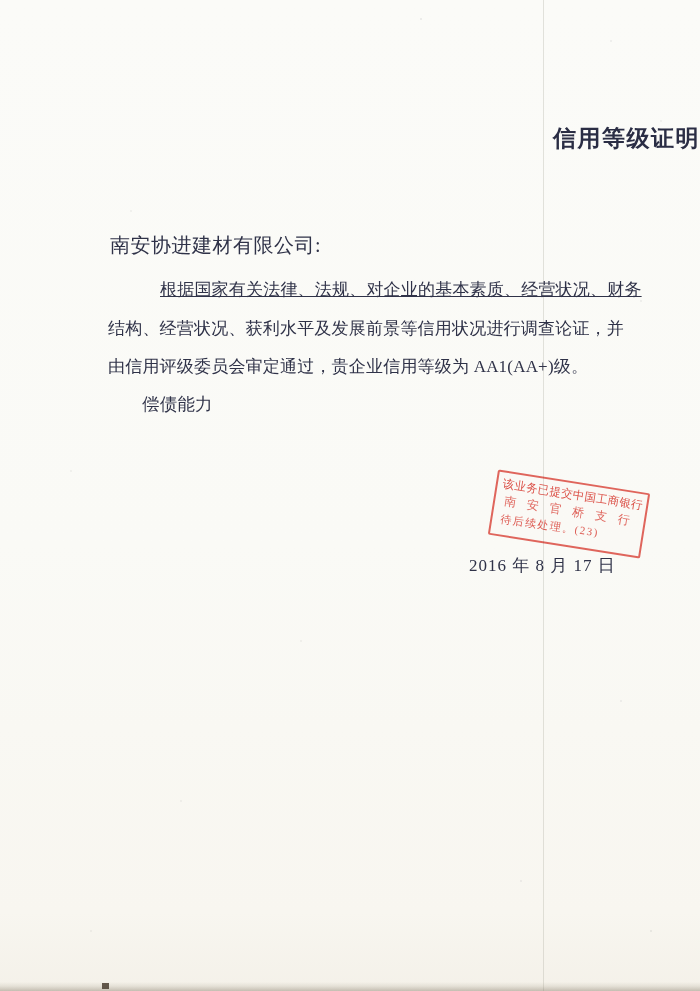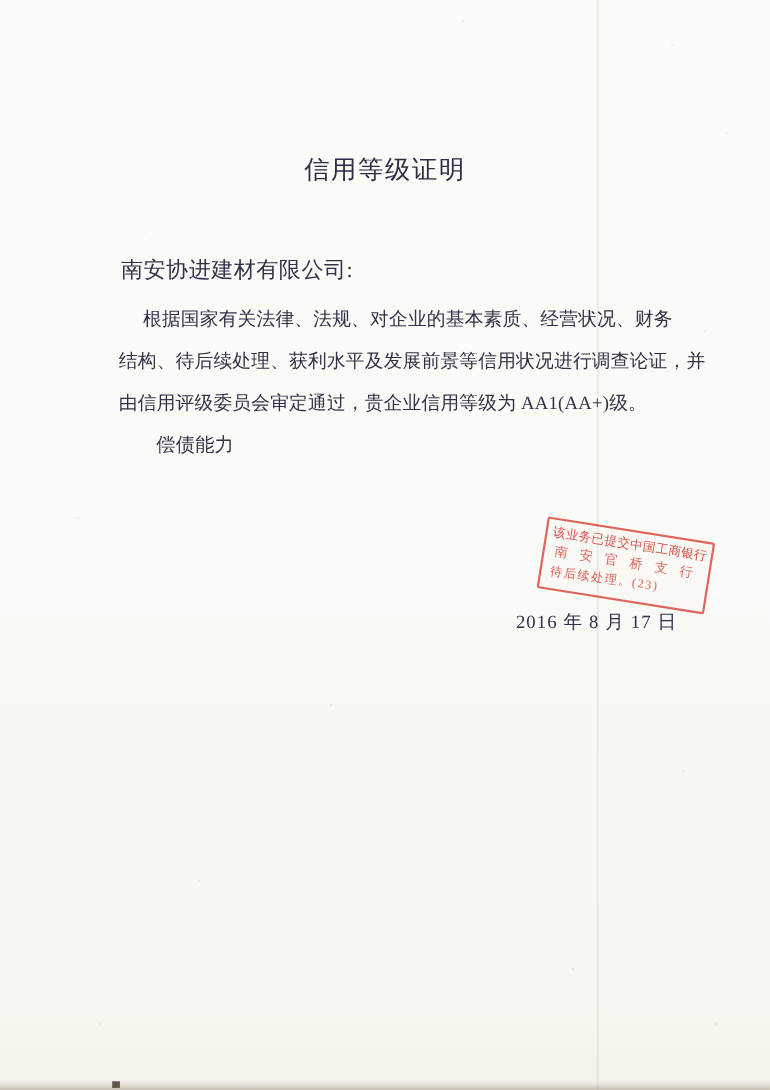--- a/index.html
+++ b/index.html
@@ -26,33 +26,33 @@
       420px 18px 0 rgba(120,120,130,.14), 610px 40px 0 rgba(120,120,130,.12),
       660px 120px 0 rgba(120,120,130,.10), 130px 210px 0 rgba(120,120,130,.10),
       640px 300px 0 rgba(120,120,130,.12), 70px 470px 0 rgba(120,120,130,.10),
       300px 640px 0 rgba(120,120,130,.10), 620px 700px 0 rgba(120,120,130,.12),
       180px 800px 0 rgba(120,120,130,.10), 520px 880px 0 rgba(120,120,130,.12),
       650px 930px 0 rgba(120,120,130,.14), 90px 930px 0 rgba(120,120,130,.10);
     border-radius: 50%;
   }
   .title {
     position: absolute; left: 0; right: 0; top: 123px;
-    margin: 16px; text-align: center;
-    font-size: 23px; font-weight: normal; letter-spacing: 1.5px;
+    margin: 0; text-align: right;
+    font-size: 23px; font-weight: bold; letter-spacing: 1.5px;
     color: #2a2d44;
   }
   .addressee {
     position: absolute; left: 110px; top: 232px;
     font-size: 20px; letter-spacing: 0.5px; white-space: nowrap; font-family: Liberation Serif, serif;
   }
   .body-line {
     position: absolute; left: 108px;
     font-size: 17px; letter-spacing: 0.2px; white-space: nowrap;
   }
-  .line-1 { top: 278px; left: 130px; }
+  .line-1 { top: 278px; left: 160px; text-decoration: underline; }
   .line-2 { top: 317px; }
   .line-3 { top: 355px; }
   .line-4 { top: 392px; left: 142px; font-size: 17.5px; }
   .signature {
     position: absolute; left: 398px; top: 496px;
     font-size: 19px; letter-spacing: 0.5px; white-space: nowrap;
     z-index: 2;
   }
   .date {
     position: absolute; left: 469px; top: 554px;
@@ -102,21 +102,21 @@
 <div class="page">
 
   <div class="fold-line"></div>
   <div class="speckles"></div>
 
   <h1 class="title">信用等级证明</h1>
 
   <div class="addressee">南安协进建材有限公司:</div>
 
   <div class="body-line line-1">根据国家有关法律、法规、对企业的基本素质、经营状况、财务</div>
-  <div class="body-line line-2">结构、待后续处理、获利水平及发展前景等信用状况进行调查论证，并</div>
+  <div class="body-line line-2">结构、经营状况、获利水平及发展前景等信用状况进行调查论证，并</div>
   <div class="body-line line-3">由信用评级委员会审定通过，贵企业信用等级为 AA1(AA+)级。</div>
   <div class="body-line line-4">偿债能力</div>
 
   <div class="date">2016 年 8 月 17 日</div>
 
   <div class="stamp">
     <div class="stamp-line1">该业务已提交中国工商银行</div>
     <div class="stamp-line2">南安官桥支行</div>
     <div class="stamp-line3">待后续处理。(23)</div>
   </div>

